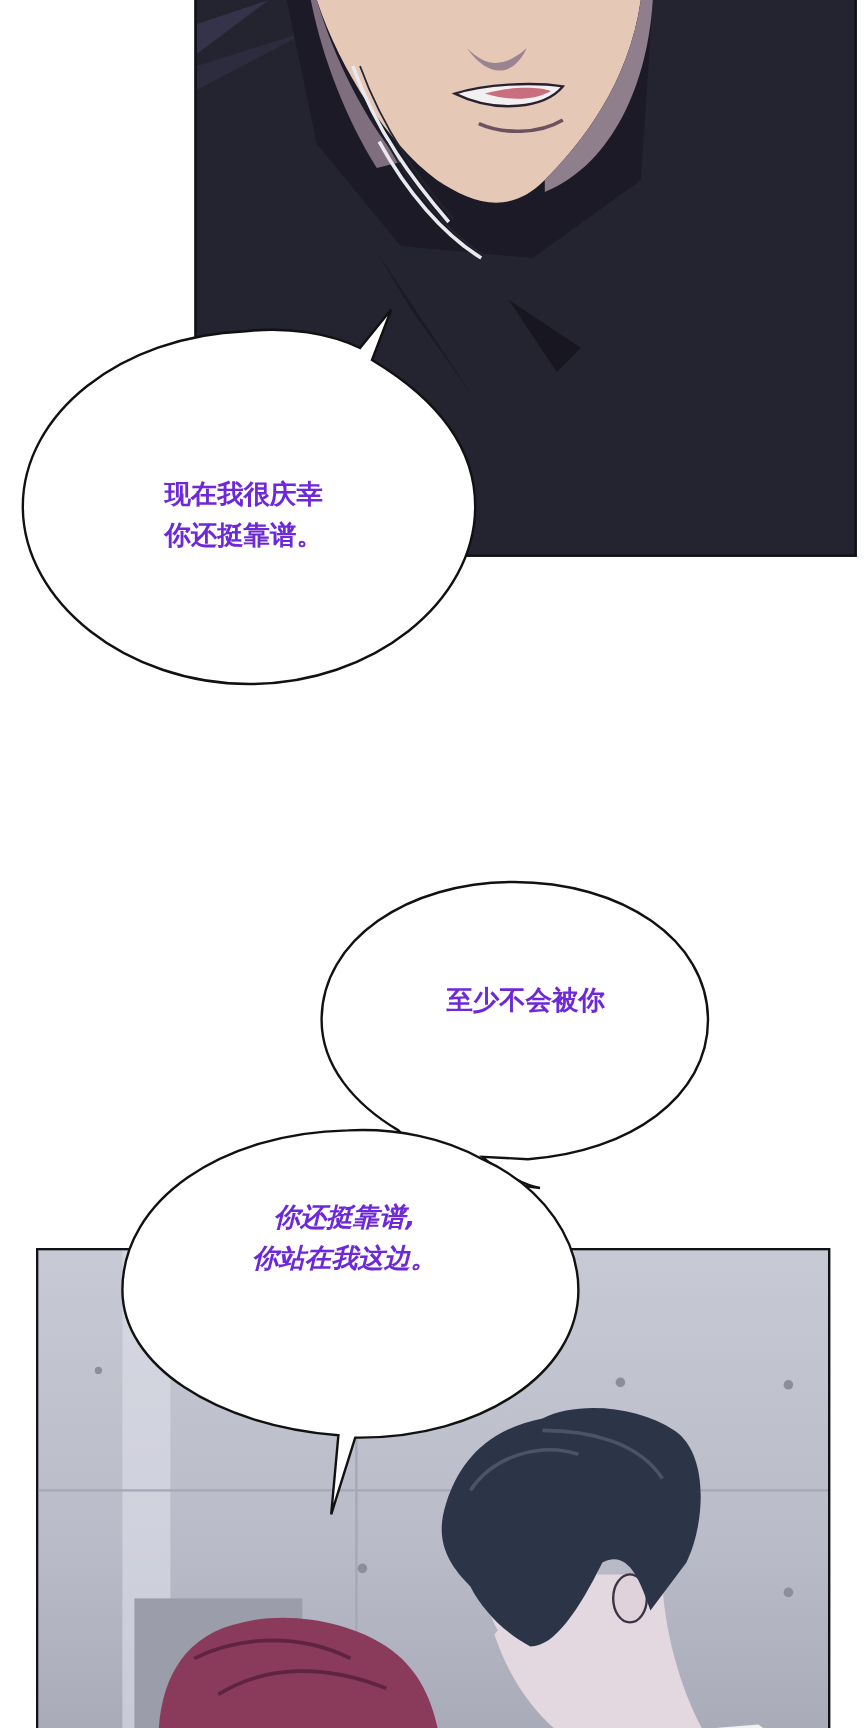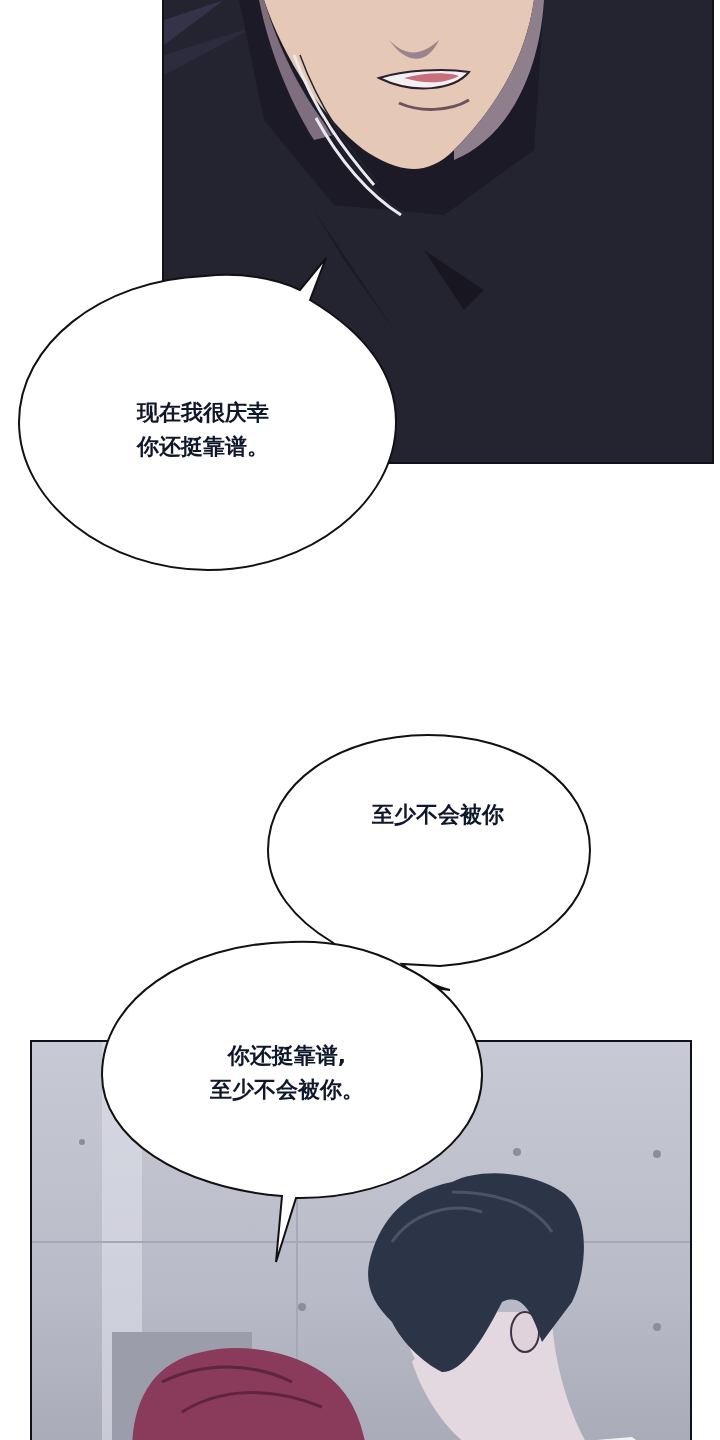--- a/index.html
+++ b/index.html
@@ -15,21 +15,21 @@
       border: 2px solid #111118;
     }
     #panel-bottom {
       left: 30px; top: 1040px; width: 658px; height: 410px;
       background: linear-gradient(180deg, #c7c9d4 0%, #b9bbc8 60%, #a9aab8 100%);
       border: 2px solid #111118;
     }
     .art { position: absolute; left: 0; top: 0; }
     .bubble-svg { position: absolute; left: 0; top: 0; pointer-events: none; }
     .bubble-text {
-      position: absolute; color: #0f172a; font-size: 22px; line-height: 34px;
+      position: absolute; color: #6d28d9; font-size: 22px; line-height: 34px;
       font-weight: bold; text-align: center; white-space: nowrap;
     }
     .bubble-text span { display: block; }
   </style>
 </head>
 <body>
 
 <div class="panel" id="panel-top">
   <svg class="art" width="548" height="462" viewBox="0 0 548 462">
 
@@ -96,20 +96,20 @@
   <path d="M428,735 C518,735 590,783 590,850 C590,914 525,960 440,966 L402,964 C420,980 440,988 450,990 C400,985 360,972 332,942 C295,920 268,888 268,850 C268,783 340,735 428,735 Z" fill="#ffffff" stroke="#111" stroke-width="2"></path>
 
   <path d="M290,942 C330,940 370,948 402,966 C455,990 482,1035 482,1075 C482,1145 400,1198 300,1198 L296,1198 L276,1262 L282,1196 C180,1188 102,1138 102,1075 C102,1000 185,944 290,942 Z" fill="#ffffff" stroke="#111" stroke-width="2"></path>
 </svg>
 
 <div class="bubble-text" style="left:96px; top:396px; width:214px;">
   <span>现在我很庆幸</span>
   <span>你还挺靠谱。</span>
 </div>
 
-<div class="bubble-text" style="left:340px; top:798px; width:196px;">
+<div class="bubble-text" style="left:340px; top:818px; width:196px;">
   <span>至少不会被你</span>
 </div>
 
-<div class="bubble-text" style="left:180px; top:1039px; width:214px;">
+<div class="bubble-text" style="left:180px; top:999px; width:214px;font-style:italic;">
   <span>你还挺靠谱,</span>
-  <span>至少不会被你。</span>
+  <span>你站在我这边。</span>
 </div>
 
 </body></html>

